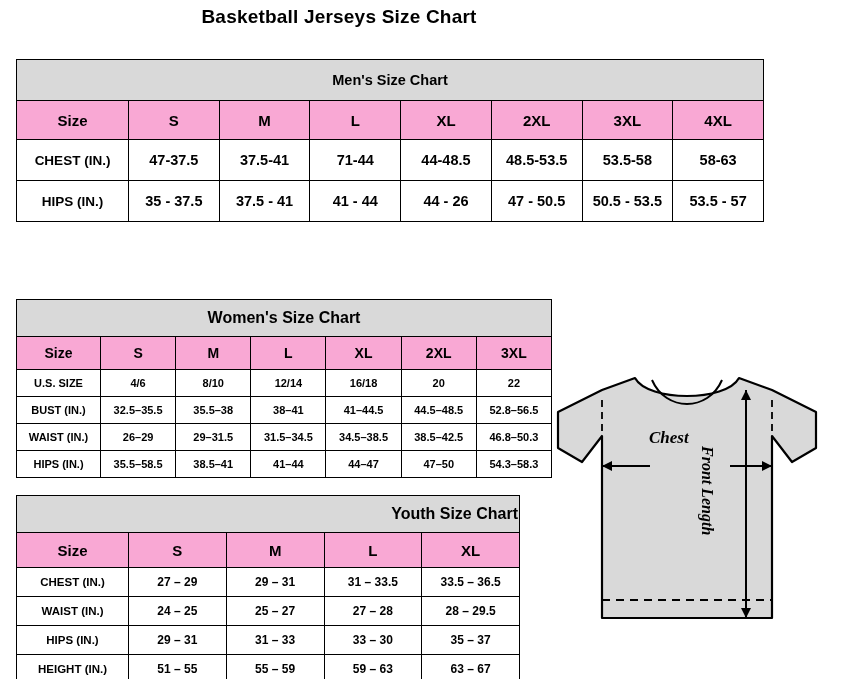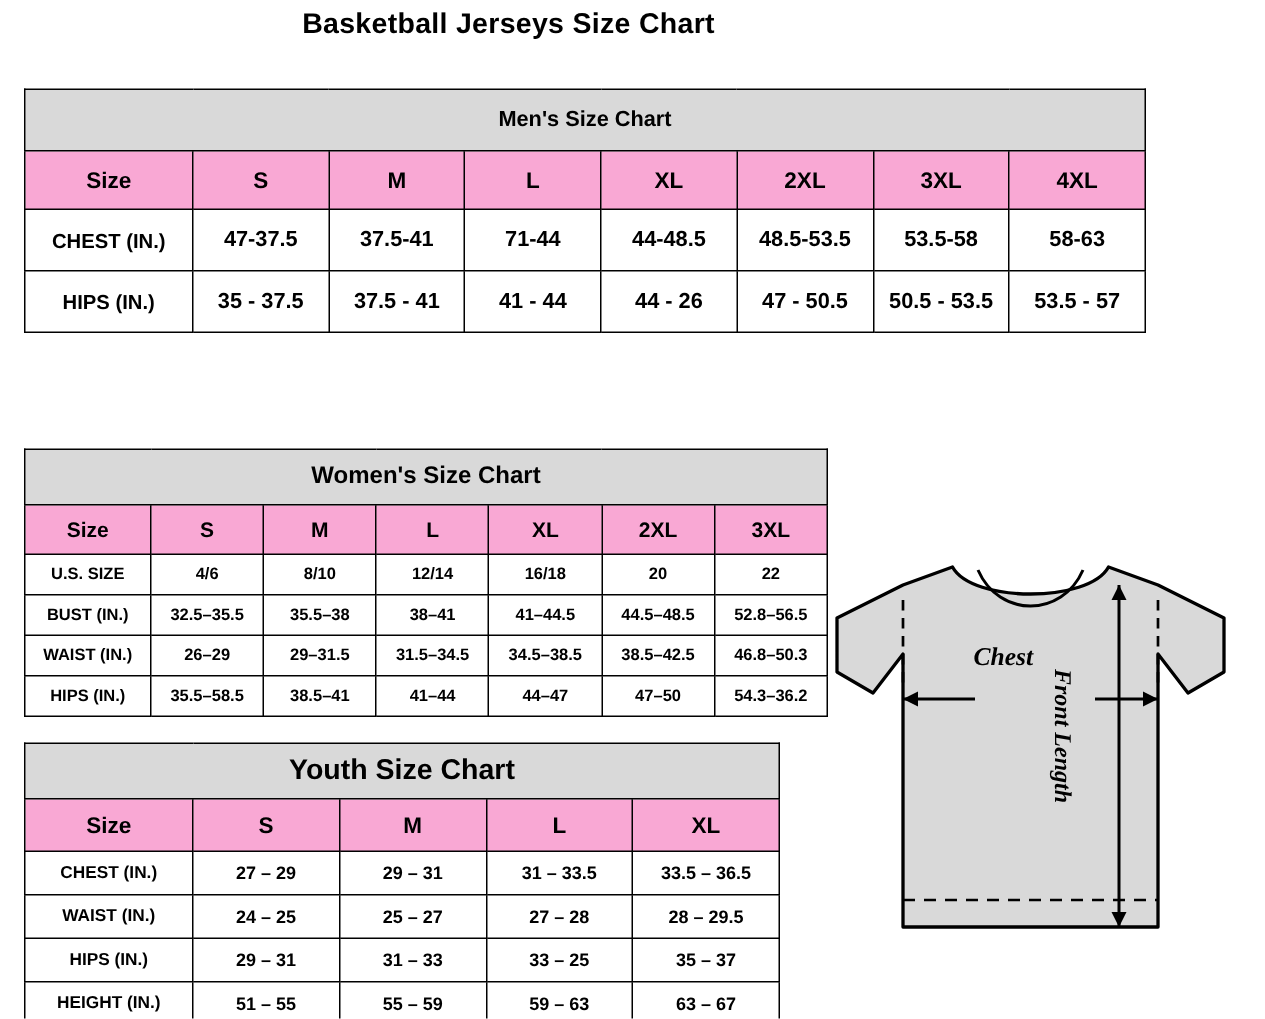--- a/index.html
+++ b/index.html
@@ -74,21 +74,21 @@
   #womens-chart col.c0 { width: 84px; }
 
   
   #youth-chart {
     position: absolute;
     left: 16px;
     top: 495px;
     width: 504px;
   }
   #youth-chart td { height: 26px; font-size: 12px; }
-  #youth-chart .caption-cell { font-size: 19px; height: 34px; }
+  #youth-chart .caption-cell { font-size: 16px; height: 34px; text-align: right; }
   #youth-chart .hdr-row td { font-size: 15px; height: 32px; }
   #youth-chart .rowlabel { font-size: 11.5px; }
   #youth-chart col.c0 { width: 112px; }
 
   
   #shirt-diagram {
     position: absolute;
     left: 540px;
     top: 350px;
     width: 300px;
@@ -221,21 +221,21 @@
       <td>38.5–42.5</td>
       <td>46.8–50.3</td>
     </tr>
     <tr>
       <td class="rowlabel">HIPS  (IN.)</td>
       <td>35.5–58.5</td>
       <td>38.5–41</td>
       <td>41–44</td>
       <td>44–47</td>
       <td>47–50</td>
-      <td>54.3–36.2</td>
+      <td>54.3–58.3</td>
     </tr>
   </tbody>
 </table>
 
 <table id="youth-chart">
   <colgroup>
     <col class="c0">
       <col>
       <col>
       <col>
@@ -263,21 +263,21 @@
       <td class="rowlabel">WAIST (IN.)</td>
       <td>24 – 25</td>
       <td>25 – 27</td>
       <td>27 – 28</td>
       <td>28 – 29.5</td>
     </tr>
     <tr>
       <td class="rowlabel">HIPS (IN.)</td>
       <td>29 – 31</td>
       <td>31 – 33</td>
-      <td>33 – 25</td>
+      <td>33 – 30</td>
       <td>35 – 37</td>
     </tr>
     <tr>
       <td class="rowlabel">HEIGHT (IN.)</td>
       <td>51 – 55</td>
       <td>55 – 59</td>
       <td>59 – 63</td>
       <td>63 – 67</td>
     </tr>
   </tbody>

